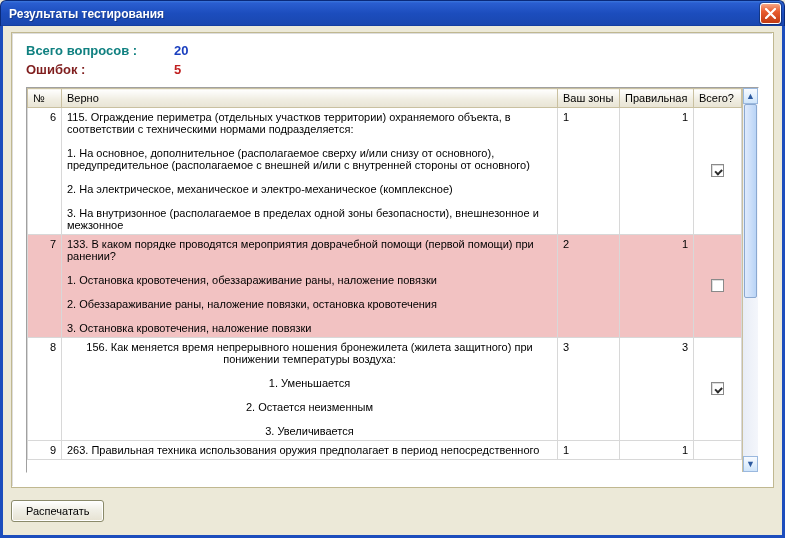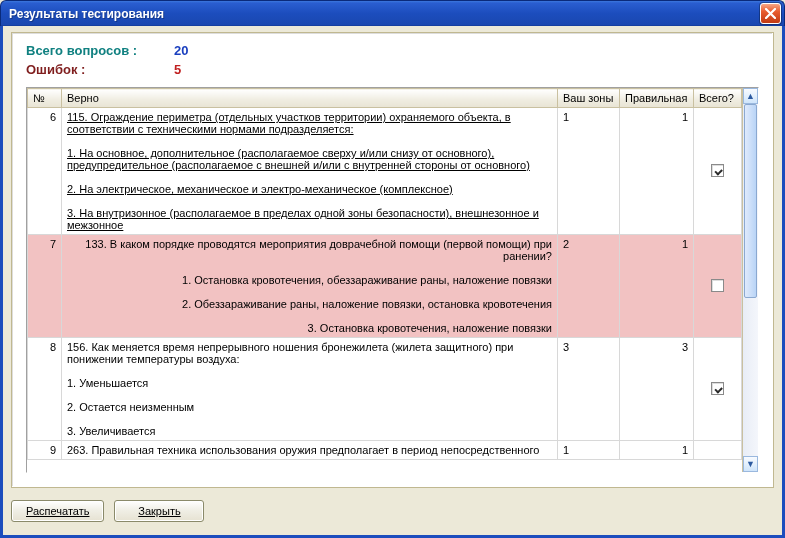--- a/index.html
+++ b/index.html
@@ -143,23 +143,22 @@
   }
   .sbar-track { flex:1; position:relative; background: linear-gradient(to right,#e8edf6,#f4f6fb); }
   .sbar-thumb {
     position:absolute; left:1px; right:1px; top:0; height:55%;
     background: linear-gradient(to right,#dfeafc,#b9d4f6);
     border:1px solid #8aa8d0; border-radius:2px;
   }
 
   
   .btnrow {
-    display:flex; justify-content:flex-start; gap:10px;
+    display:flex; justify-content:space-between; gap:10px;
     margin-top:12px;
-    text-decoration:underline;
   }
   .xp-btn {
     min-width:90px;
     height:22px;
     padding: 2px 14px;
     background: linear-gradient(to bottom,#ffffff,#f0efe6 45%,#e6e2d2);
     border:1px solid #8a8a6a;
     border-radius:3px;
     box-shadow: 0 0 0 1px #fff inset;
     font-size:11px;
@@ -206,47 +205,47 @@
               <th>№</th>
               <th>Верно</th>
               <th>Ваш зоны</th>
               <th>Правильная</th>
               <th>Всего?</th>
             </tr>
           </thead>
           <tbody id="rows">
               <tr>
                 <td class="col-n">6</td>
-                <td class="col-q" style="white-space: pre-line; text-decoration: underline;">115. Ограждение периметра (отдельных участков территории) охраняемого объекта, в соответствии с техническими нормами подразделяется:
+                <td class="col-q" style="white-space: pre-line;">115. Ограждение периметра (отдельных участков территории) охраняемого объекта, в соответствии с техническими нормами подразделяется:
 
 1. На основное, дополнительное (располагаемое сверху и/или снизу от основного), предупредительное (располагаемое с внешней и/или с внутренней стороны от основного)
 
 2. На электрическое, механическое и электро-механическое (комплексное)
 
 3. На внутризонное (располагаемое в пределах одной зоны безопасности), внешнезонное и межзонное</td>
                 <td class="col-yo">1</td>
                 <td class="col-cor">1</td>
                 <td class="col-ok"><span class="chk on"></span></td>
               </tr>
               <tr class="err">
                 <td class="col-n">7</td>
-                <td class="col-q" style="white-space: pre-line; text-align: right;">133. В каком порядке проводятся мероприятия доврачебной помощи (первой помощи) при ранении?
+                <td class="col-q" style="white-space: pre-line;">133. В каком порядке проводятся мероприятия доврачебной помощи (первой помощи) при ранении?
 
 1. Остановка кровотечения, обеззараживание раны, наложение повязки
 
 2. Обеззараживание раны, наложение повязки, остановка кровотечения
 
 3. Остановка кровотечения, наложение повязки</td>
                 <td class="col-yo">2</td>
                 <td class="col-cor">1</td>
                 <td class="col-ok"><span class="chk"></span></td>
               </tr>
               <tr>
                 <td class="col-n">8</td>
-                <td class="col-q" style="white-space: pre-line;">156.  Как меняется время непрерывного ношения бронежилета (жилета защитного) при понижении температуры воздуха:
+                <td class="col-q" style="white-space: pre-line; text-align: center;">156.  Как меняется время непрерывного ношения бронежилета (жилета защитного) при понижении температуры воздуха:
 
 1. Уменьшается
 
 2. Остается неизменным
 
 3. Увеличивается</td>
                 <td class="col-yo">3</td>
                 <td class="col-cor">3</td>
                 <td class="col-ok"><span class="chk on"></span></td>
               </tr>
@@ -266,15 +265,14 @@
           <div class="sbar-thumb"></div>
         </div>
         <div class="sbtn">▼</div>
       </div>
     </div>
 
   </div>
 
   <div class="btnrow">
     <div class="xp-btn">Распечатать</div>
-    <div class="xp-btn">Закрыть</div>
   </div>
 </div>
 
 </body></html>

